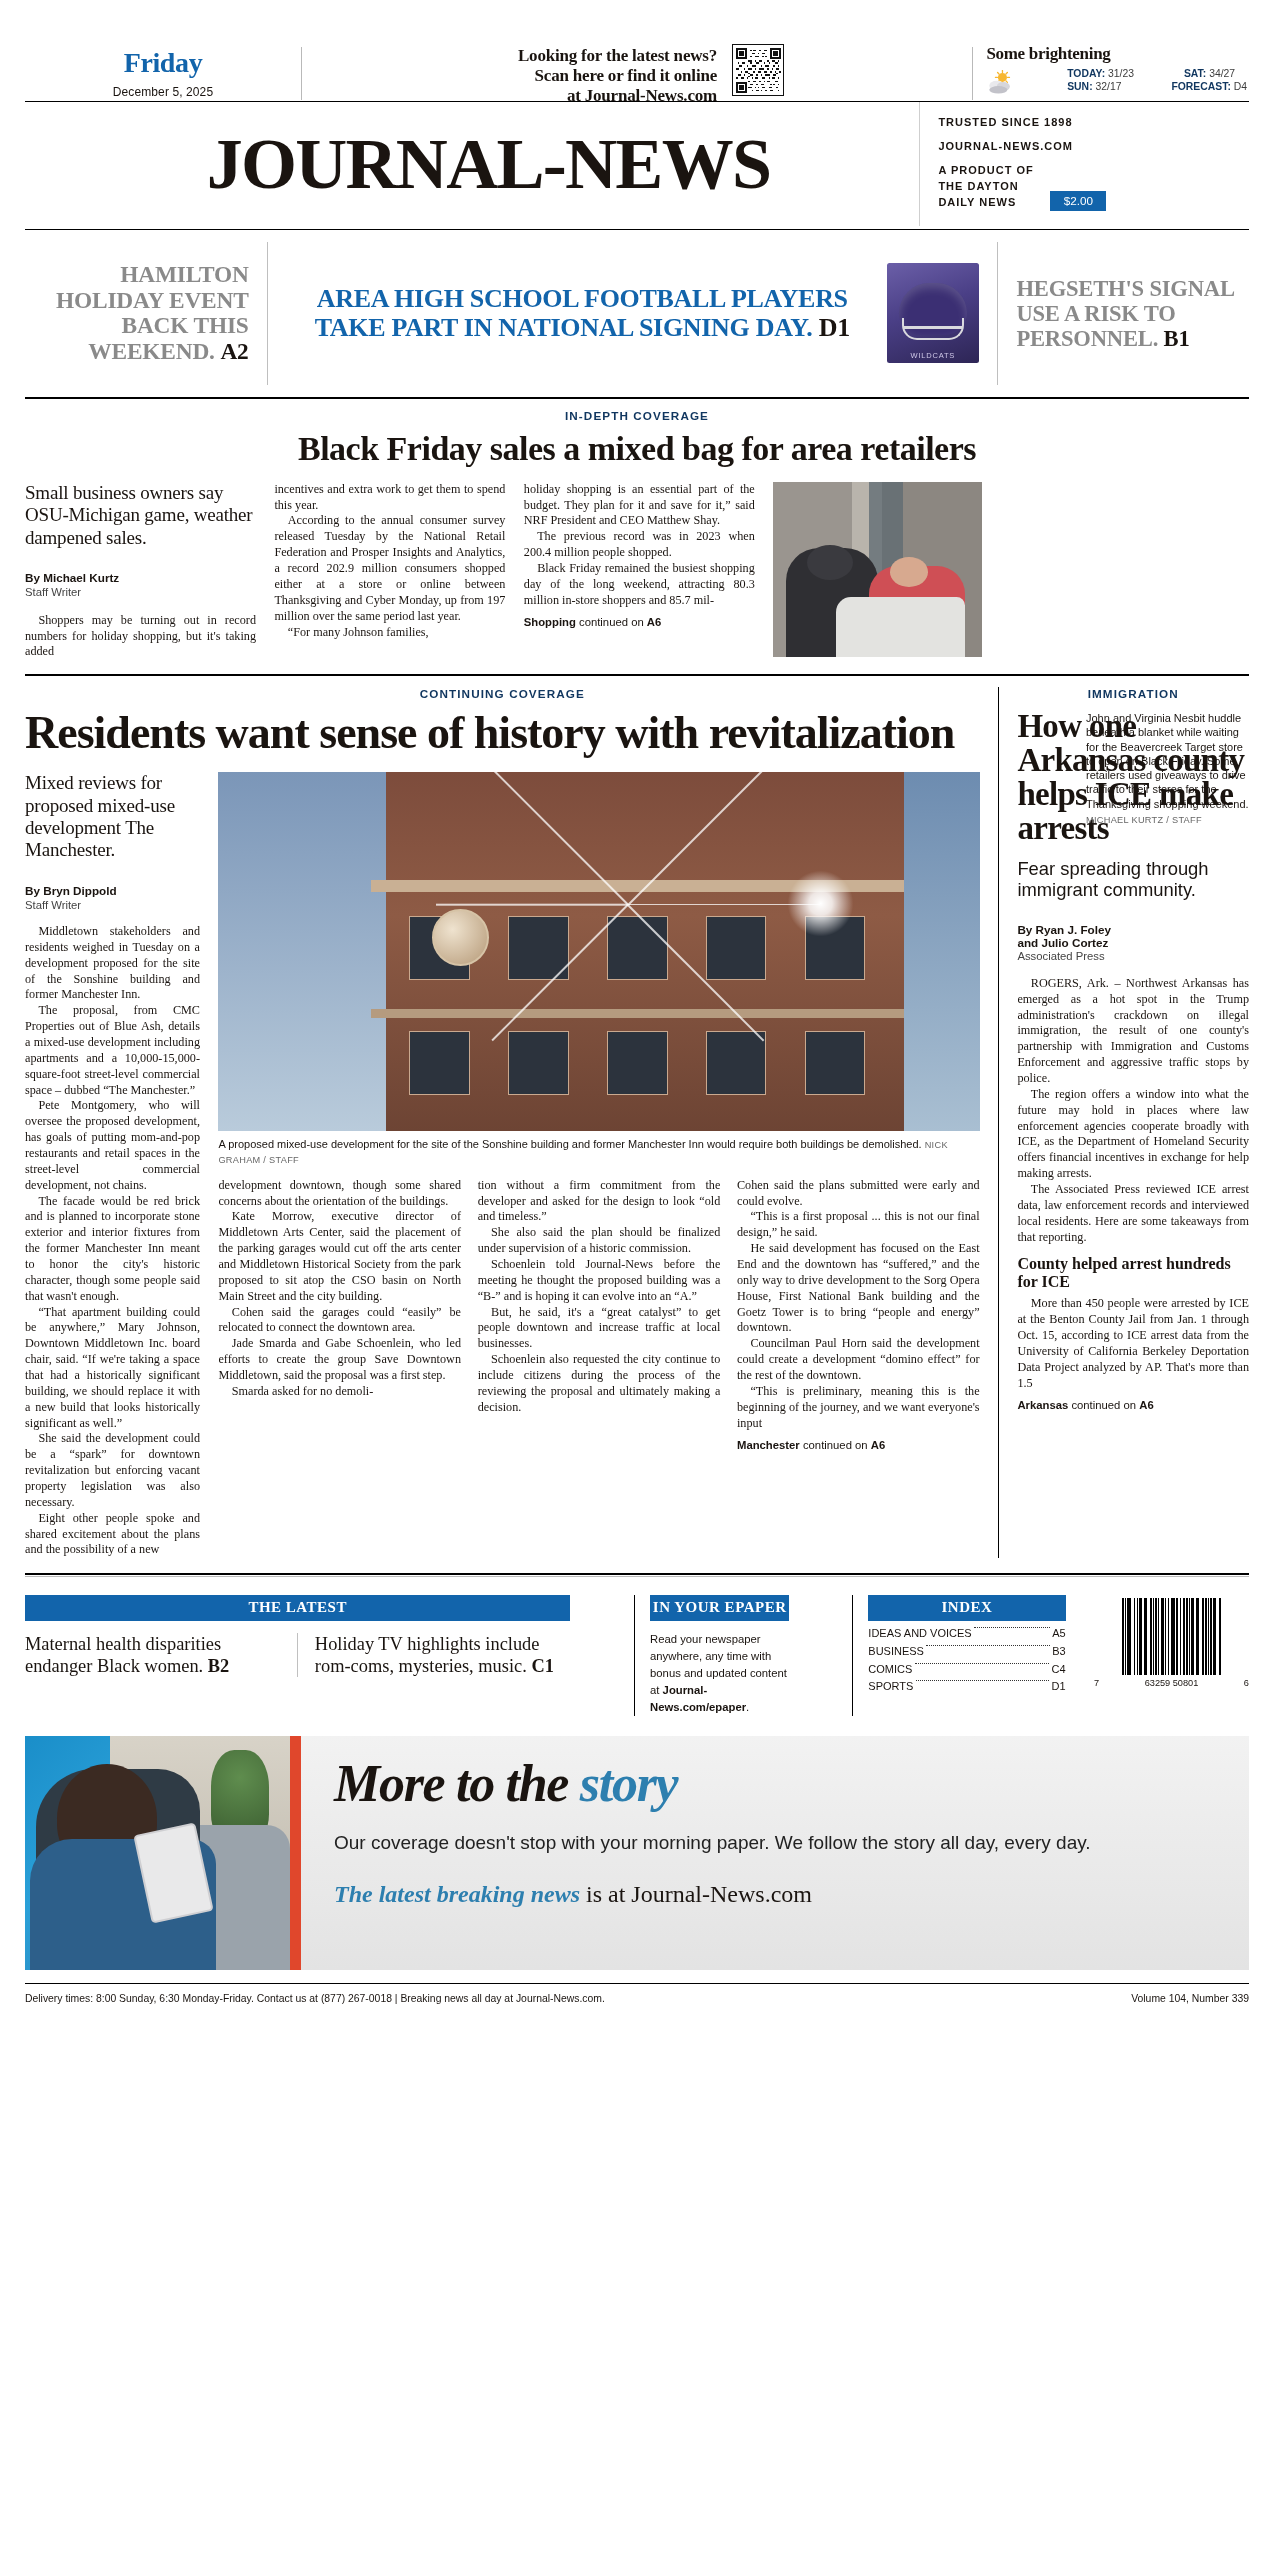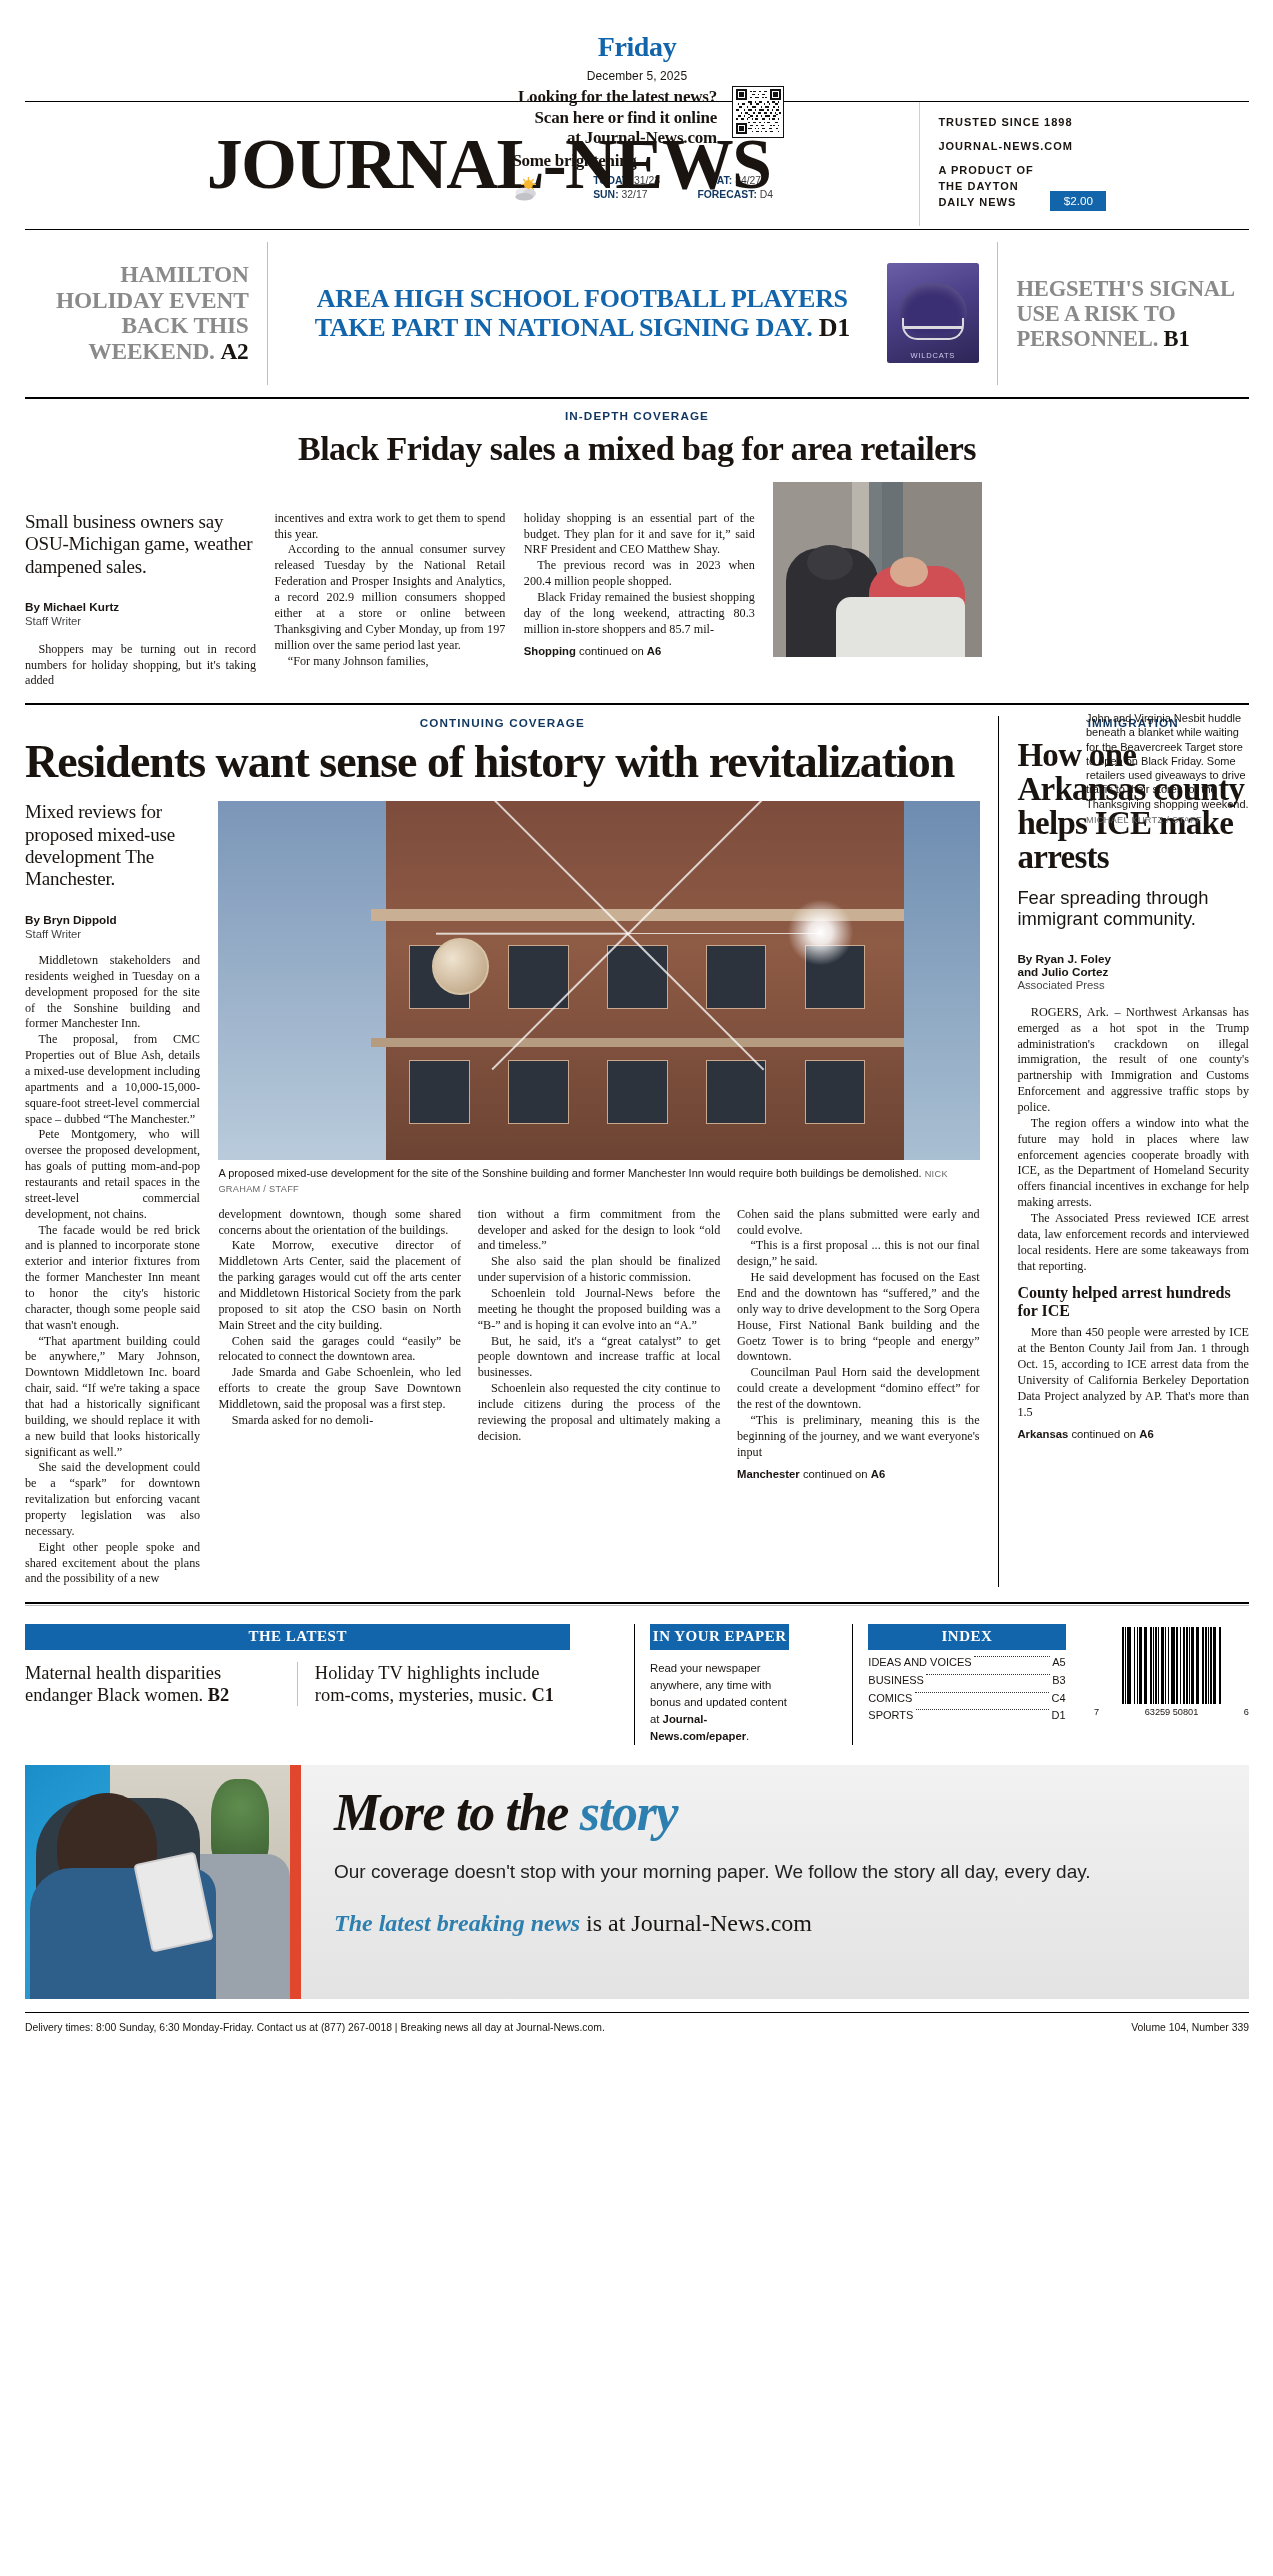--- a/index.html
+++ b/index.html
@@ -7,21 +7,21 @@
   body {
     width: 1274px; height: 2576px;
     font-family: "Liberation Serif", serif;
     color: #1a1410;
     position: relative;
     overflow: hidden;
   }
   .page { width: 1274px; height: 2576px; padding: 0 25px; position: relative; }
 
   
-  .topbar { display: flex; align-items: center; padding-top: 28px; height: 99px; flex-direction: column; }
+  .topbar { display: flex; align-items: flex-start; padding-top: 44px; height: 99px; }
   .dateblock { width: 276px; text-align: center; padding-top: 5px; }
   .dateblock .dayname {
     font-family: "Liberation Serif", serif; font-weight: bold; font-style: normal;
     color: #1264ab; font-size: 28px; letter-spacing: -0.4px; line-height: 1;
   }
   .dateblock .datetext { font-family: "Liberation Sans", sans-serif; font-size: 12px; margin-top: 7.5px; color: #1a1410; letter-spacing: 0.1px;}
   .topdiv { width: 0.8px; background: #b9b9b9; height: 53px; margin-top: 3.3px;}
   .promoqr { flex: 1; display: flex; justify-content: center; align-items: flex-start; gap: 15px; padding-left: 28px;}
   .promoqr .ptext {
     font-family: "Liberation Serif", serif; font-weight: bold; font-size: 17px;
@@ -76,21 +76,21 @@
 
   
   .sechead { text-align: center; font-family: "Liberation Sans", sans-serif; font-weight: bold;
              font-size: 11.7px; letter-spacing: 1.1px; color: #10365f; }
   .bigrule { border-top: 2.5px solid #000; }
 
   .depth { padding-top: 10px; }
   .depth h1 { font-family: "Liberation Serif", serif; font-weight: bold; font-size: 34px;
               text-align: center; letter-spacing: -0.5px; margin: 8.4px 0 13.4px; }
   .depthcols { display: flex; gap: 18.4px; padding-bottom: 13.4px; }
-  .dcol { width: 231px; margin-top: 29px; }
+  .dcol { width: 231px; }
   .deck { font-family: "Liberation Serif", serif; font-size: 19px; line-height: 1.18; letter-spacing: -0.2px;}
   .byline { font-family: "Liberation Sans", sans-serif; font-weight: bold; font-size: 11.7px; margin-top: 22px;}
   .bytitle { font-family: "Liberation Sans", sans-serif; font-size: 11.3px; color: #444; margin-top: 1.7px;}
   .body { font-family: "Liberation Serif", serif; font-size: 12.2px; line-height: 1.3; text-align: justify; }
   .body p { text-indent: 13.4px; }
   .body p.noind { text-indent: 0; }
   .contline { font-family: "Liberation Sans", sans-serif; font-size: 11.3px; margin-top: 7.5px;}
   .contline b { font-weight: bold; }
   .photoblk { width: 209px; }
   .photo { width: 100%; position: relative; overflow: hidden; background:#4b4b52;}

